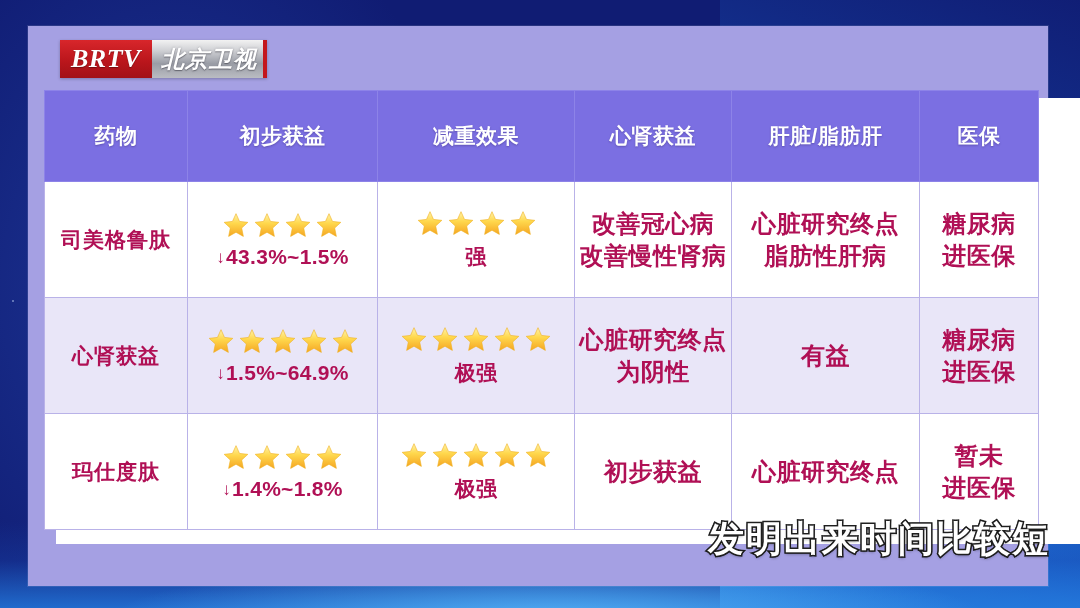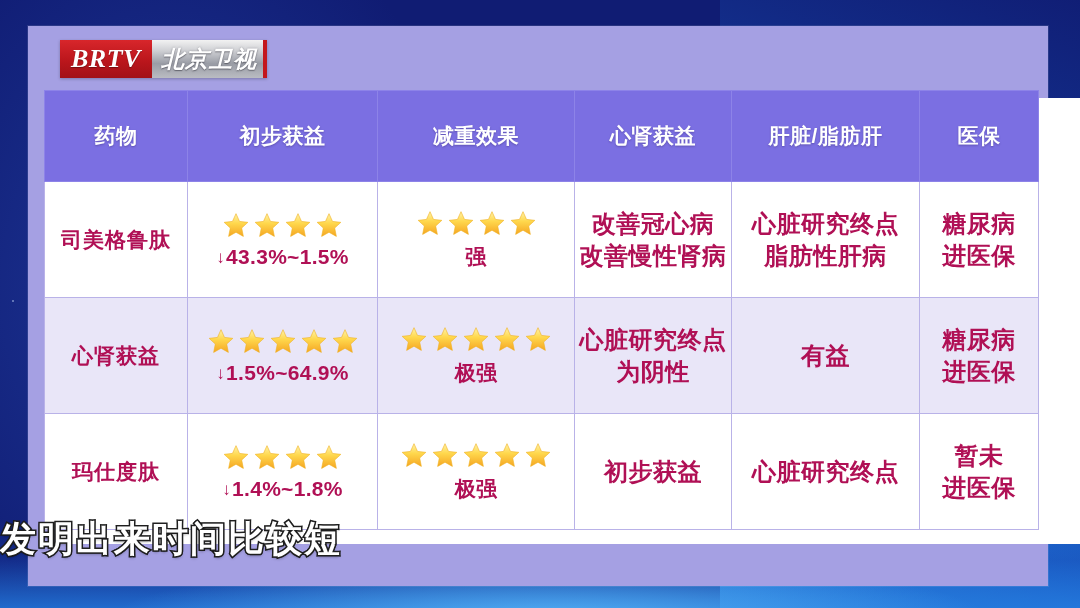--- a/index.html
+++ b/index.html
@@ -202,21 +202,21 @@
     position: relative;
     top: 1px;
   }
 
   
   .subtitle {
     position: absolute;
     left: 0;
     top: 515px;
     width: 1050px;
-    text-align: left;
+    text-align: right;
     z-index: 9;
     font-size: 36px;
     font-weight: bold;
     letter-spacing: 2px;
     color: #ffffff;
     -webkit-text-stroke: 3px #1d1d1d;
     paint-order: stroke fill;
     text-shadow:
       -1px -1px 0 #202020, 1px -1px 0 #202020,
       -1px  1px 0 #202020, 1px  1px 0 #202020,

